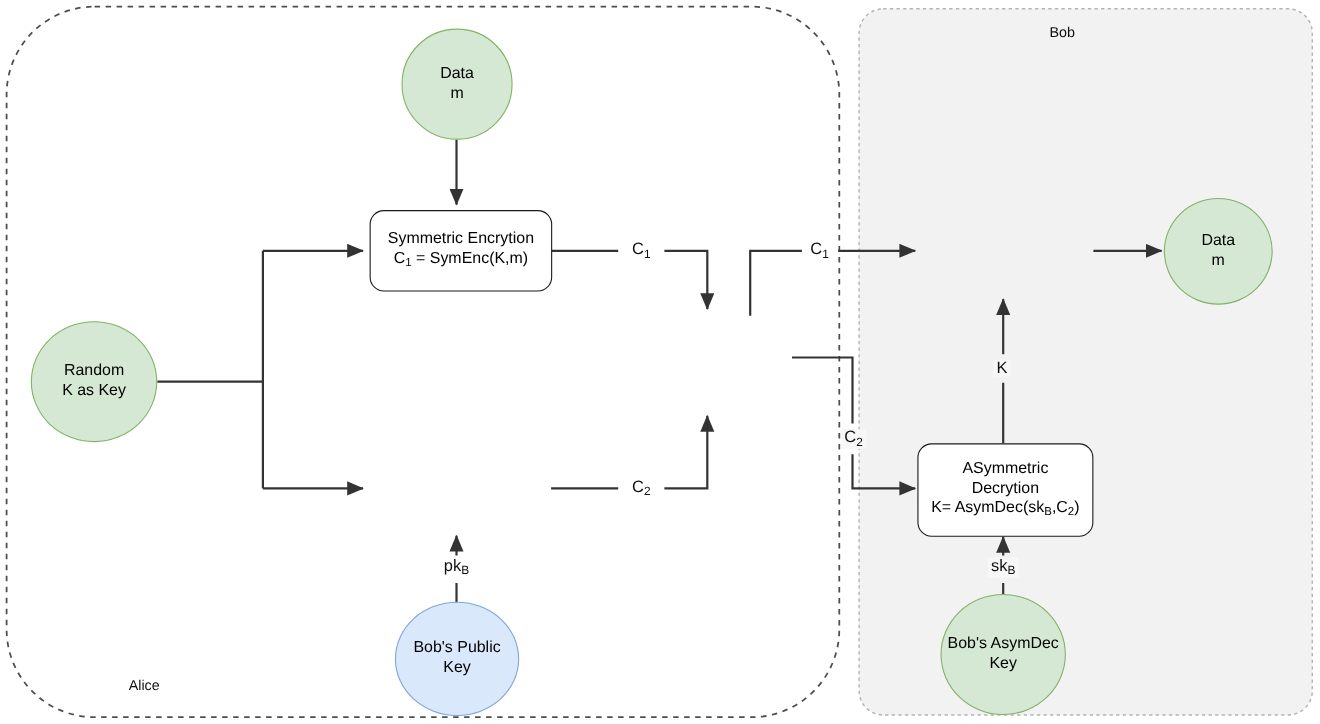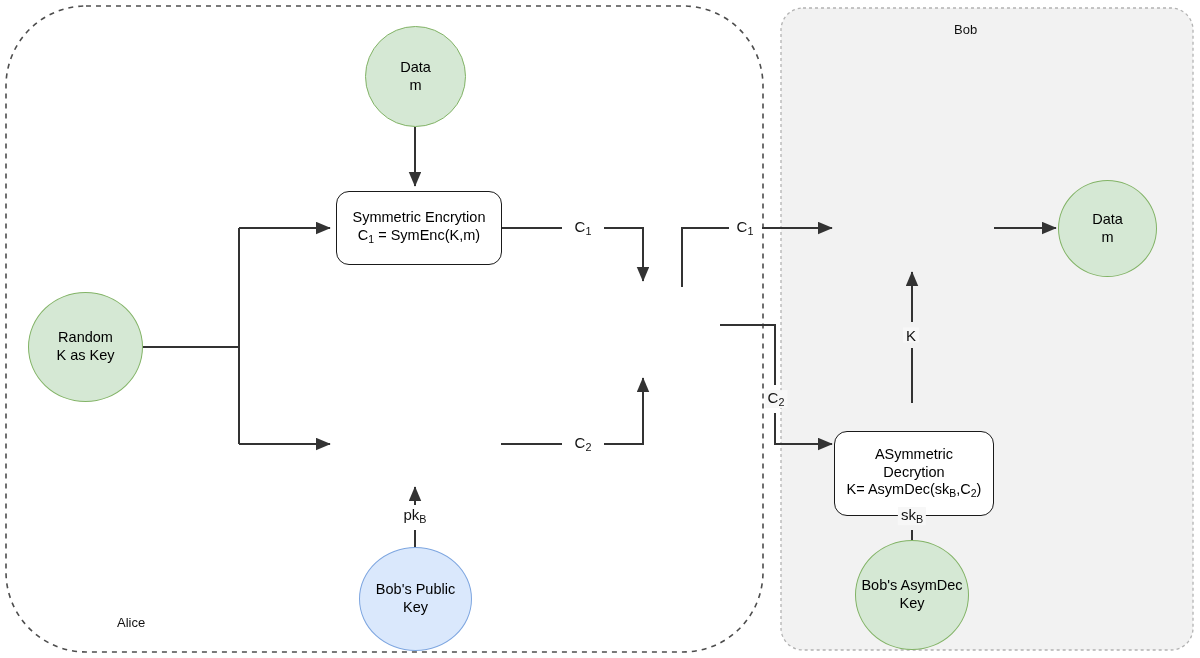--- a/index.html
+++ b/index.html
@@ -158,21 +158,21 @@
 
 
   <div class="node circle circle-blue fs14" style="left:359px; top:547px; width:113px; height:104px;">
     <div>
       <span>Bob's Public</span><br>
       <span>Key</span>
     </div>
   </div>
 
 
-  <div class="node proc-box fs14" style="left:834px; top:403px; width:160px; height:85px;margin-top:28px;">
+  <div class="node proc-box fs14" style="left:834px; top:403px; width:160px; height:85px;">
     <div>
       <span>ASymmetric</span><br>
       <span>Decrytion</span><br>
       <span><span>K= AsymDec(sk</span><sub>B</sub><span>,C</span><sub>2</sub><span>)</span></span>
     </div>
   </div>
 
   <div class="node circle circle-green fs14" style="left:855px; top:540px; width:114px; height:110px;">
     <div>
       <span>Bob's AsymDec</span><br>

